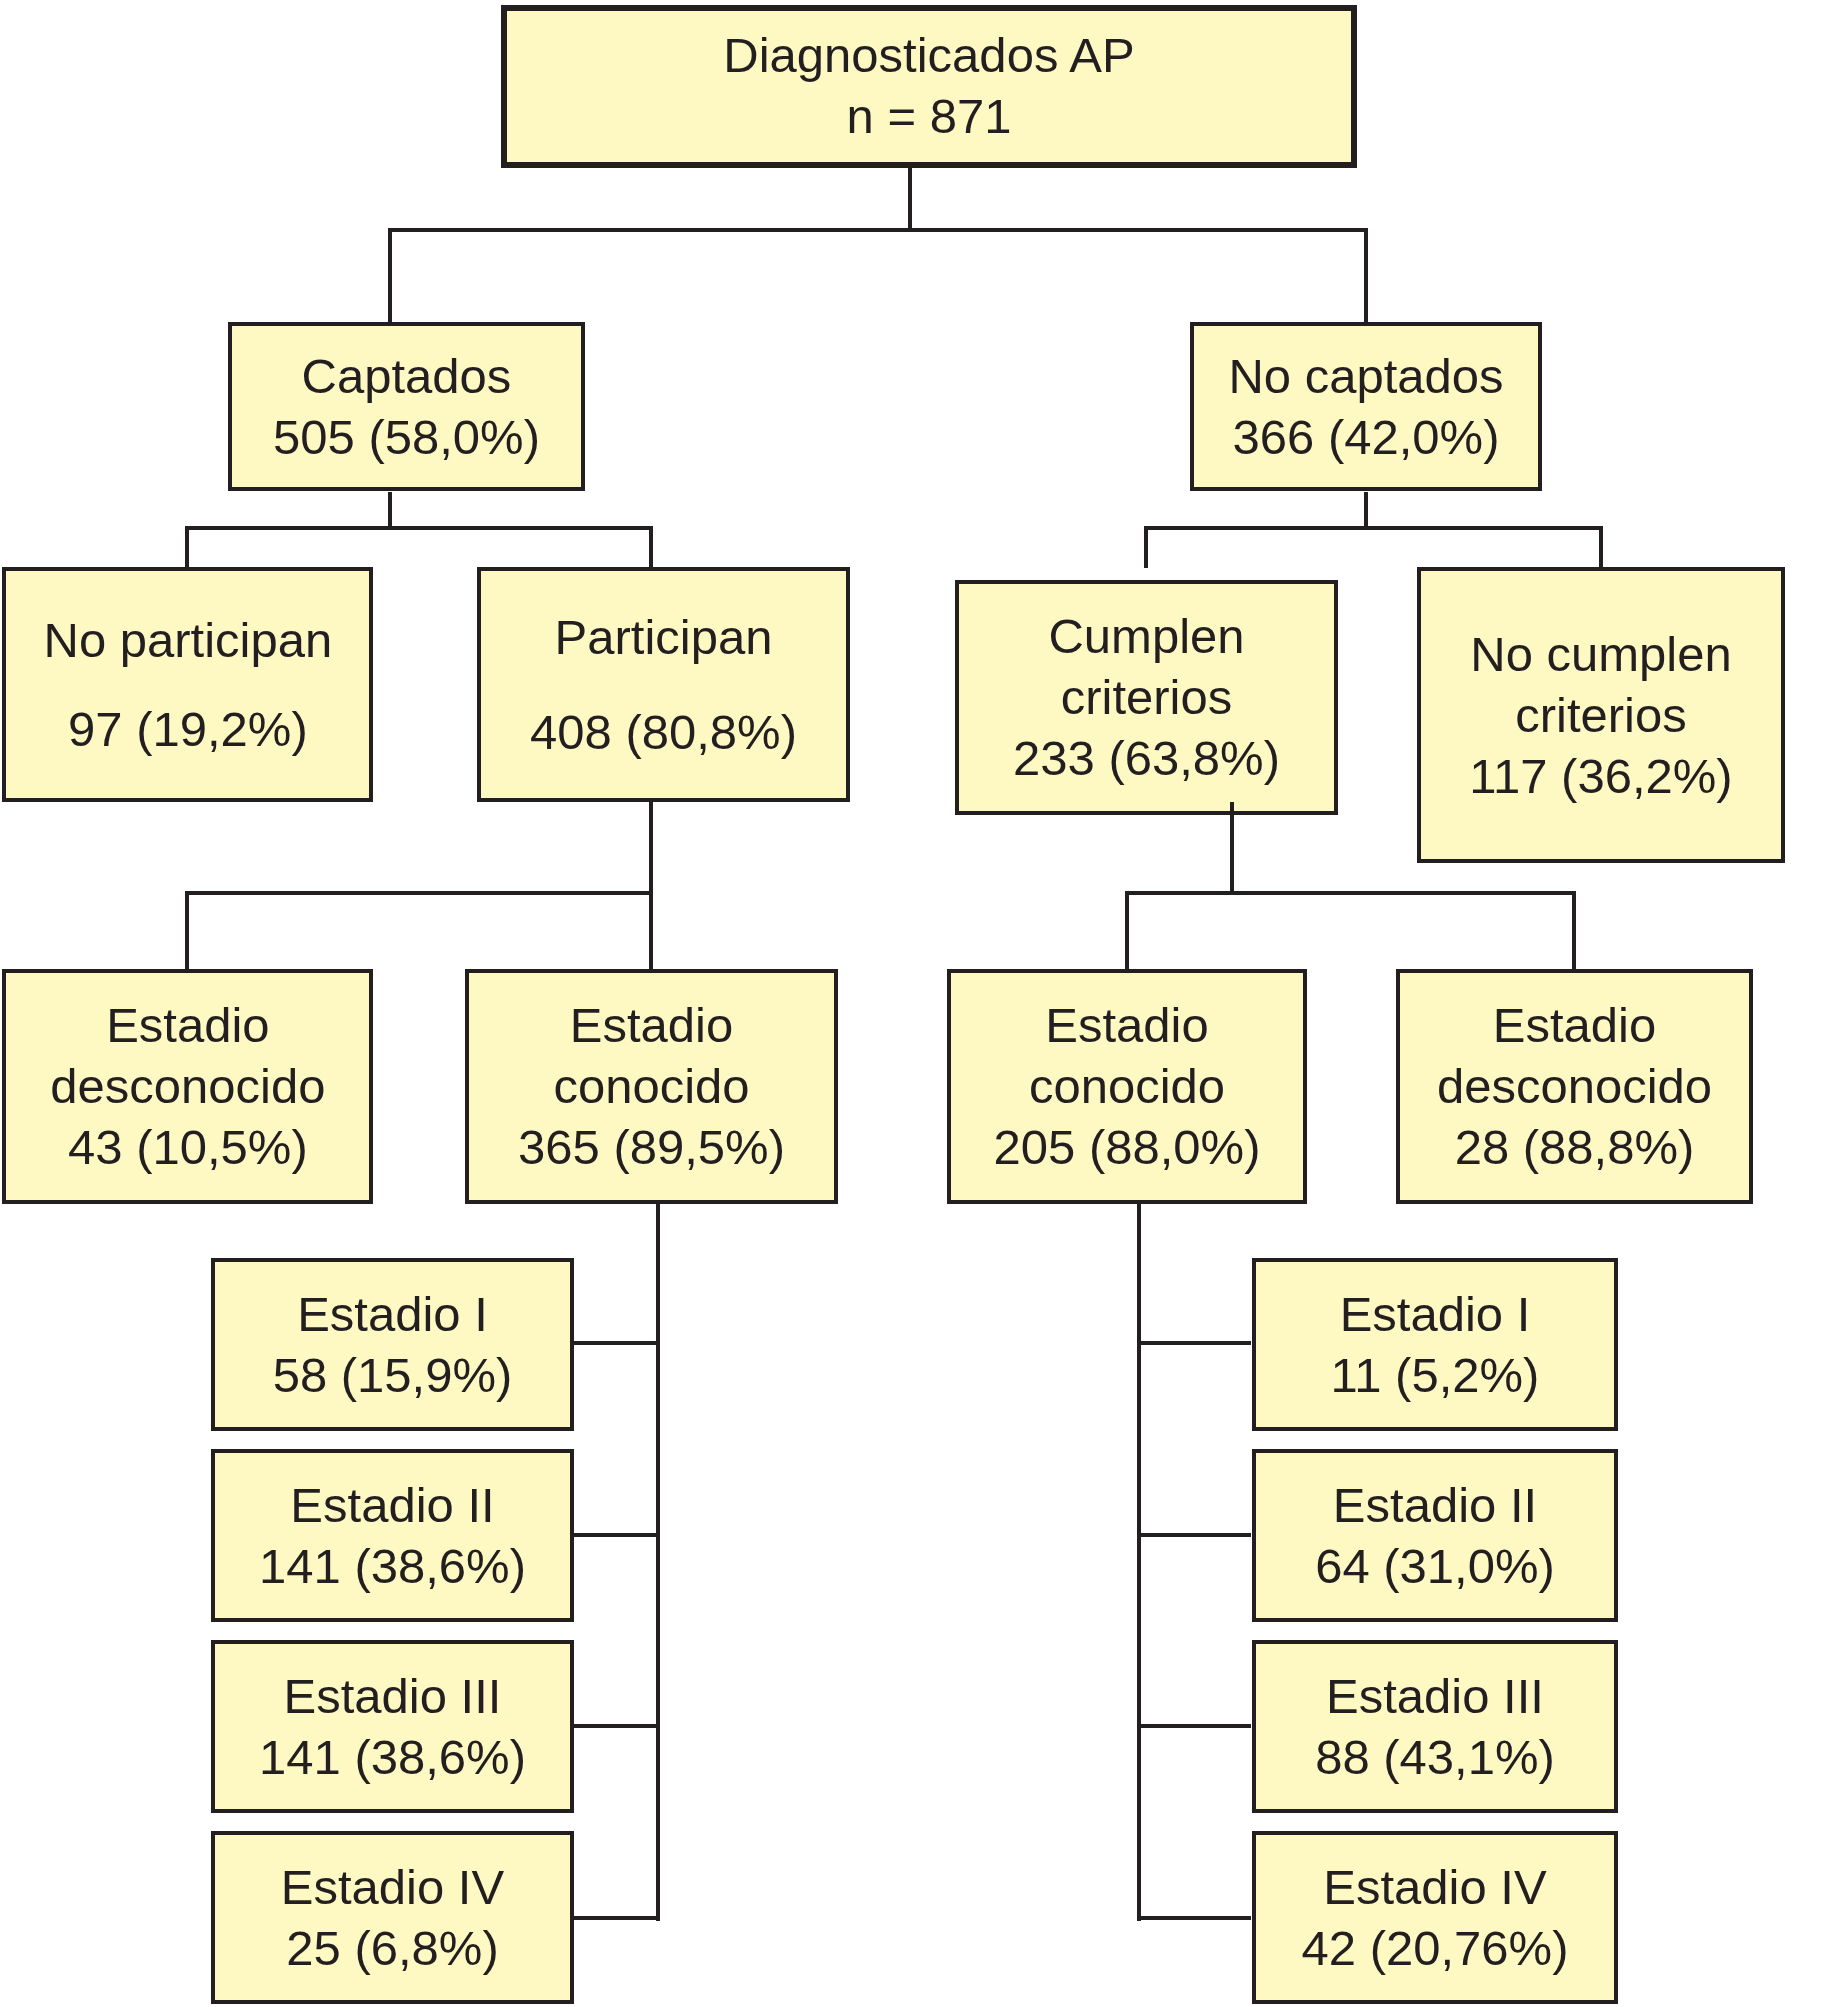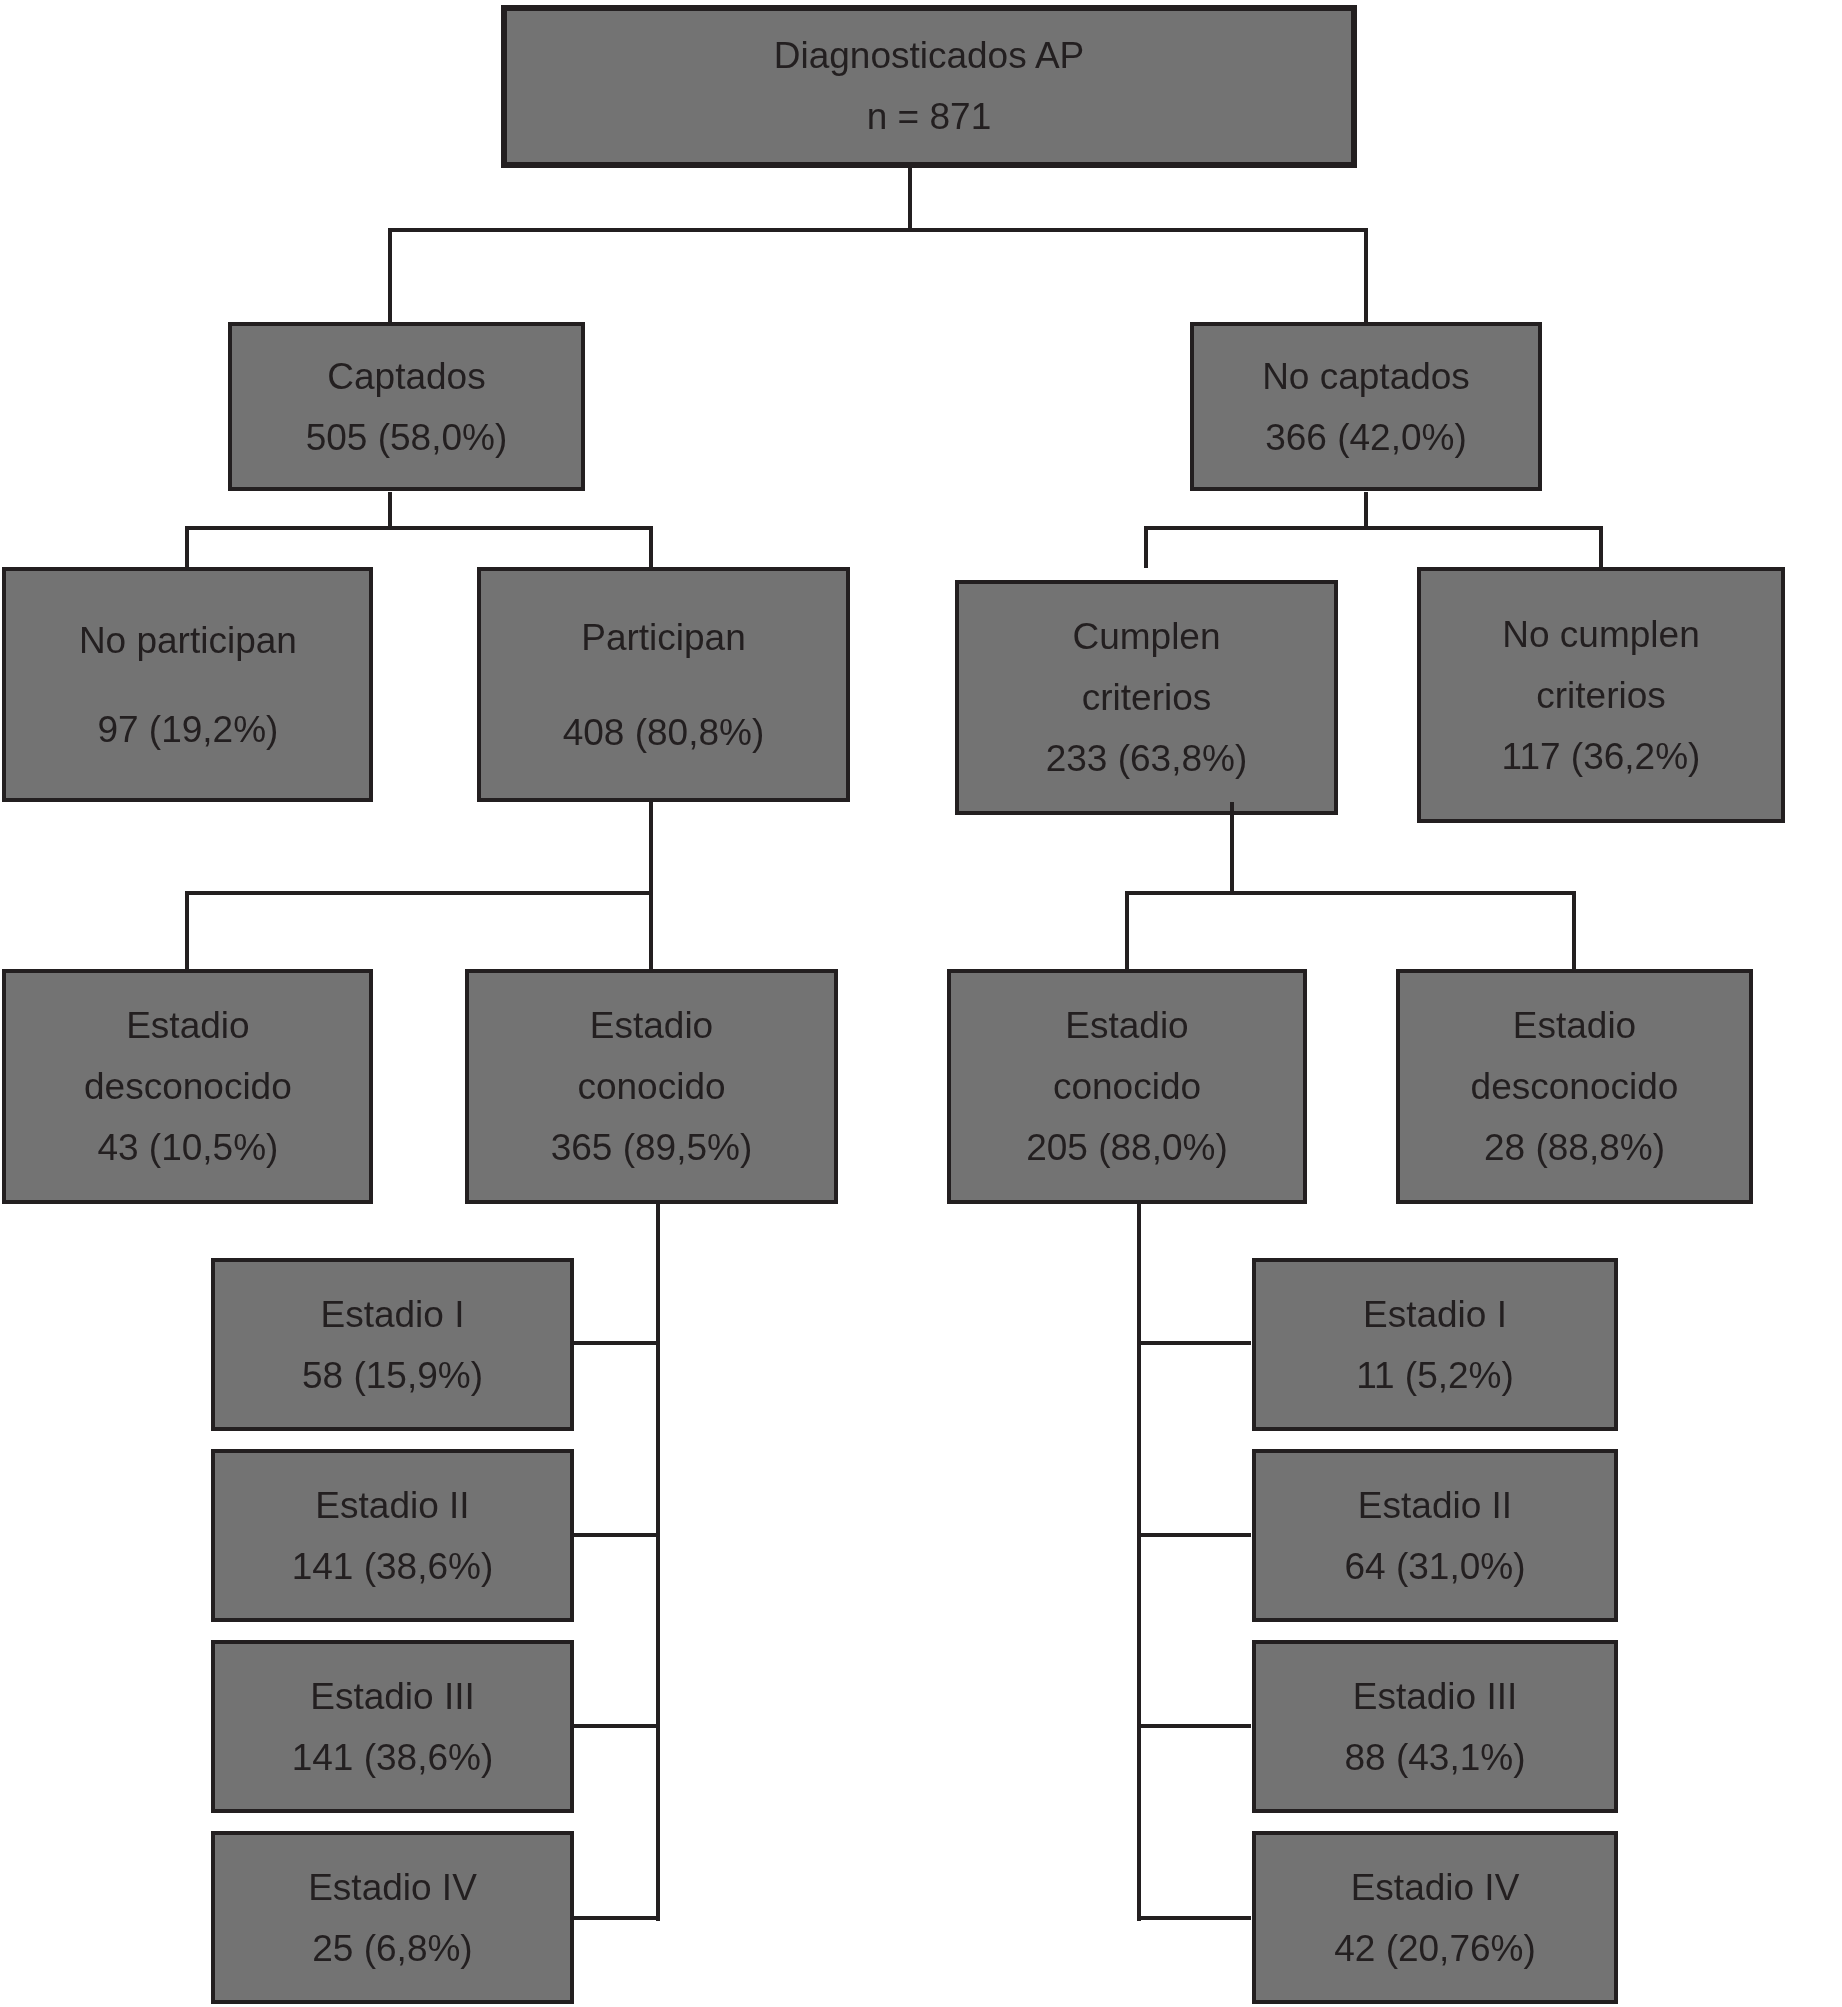--- a/index.html
+++ b/index.html
@@ -8,27 +8,27 @@
     width:1843px;
     height:2007px;
     background:#ffffff;
     font-family:"Liberation Sans","DejaVu Sans",sans-serif;
     color:#231f20;
   }
   .node{
     position:absolute;
     box-sizing:border-box;
     border:4.8px solid #231f20;
-    background:#737373;
+    background:#fef9c3;
     display:flex;
     flex-direction:column;
     align-items:center;
     justify-content:center;
     text-align:center;
-    font-size:37px;
+    font-size:49px;
     line-height:61px;
     white-space:nowrap;
   }
   .node.root{border-width:6.4px;}
   .node.gapped{gap:34px;}
   .vline,.hline{
     position:absolute;
     background:#231f20;
   }
   .vline{width:4px;}
@@ -74,21 +74,21 @@
   </div>
   <div class="node gapped" style="left: 465px; top: 567px; width: 373px; height: 235px; border-color: rgb(35, 31, 32); color: rgb(35, 31, 32); margin-left: 12px;">
     <span>Participan</span>
     <span>408 (80,8%)</span>
   </div>
   <div class="node" style="left: 955px; top: 580px; width: 383px; height: 235px; border-color: rgb(35, 31, 32); color: rgb(35, 31, 32);">
     <span>Cumplen</span>
     <span>criterios</span>
     <span>233 (63,8%)</span>
   </div>
-  <div class="node" style="left: 1417px; top: 567px; width: 368px; height: 256px; border-color: rgb(35, 31, 32); color: rgb(35, 31, 32);">
+  <div class="node" style="left: 1417px; top: 567px; width: 368px; height: 296px; border-color: rgb(35, 31, 32); color: rgb(35, 31, 32);">
     <span>No cumplen</span>
     <span>criterios</span>
     <span>117 (36,2%)</span>
   </div>
 
   <div class="vline" style="left: 649px; top: 802px; height: 93px; background: rgb(35, 31, 32);"></div>
   <div class="hline" style="left: 188px; top: 891px; width: 464px; background: rgb(35, 31, 32);"></div>
   <div class="vline" style="left: 185px; top: 891px; height: 78px; background: rgb(35, 31, 32);"></div>
   <div class="vline" style="left: 649px; top: 891px; height: 78px; background: rgb(35, 31, 32);"></div>
 

